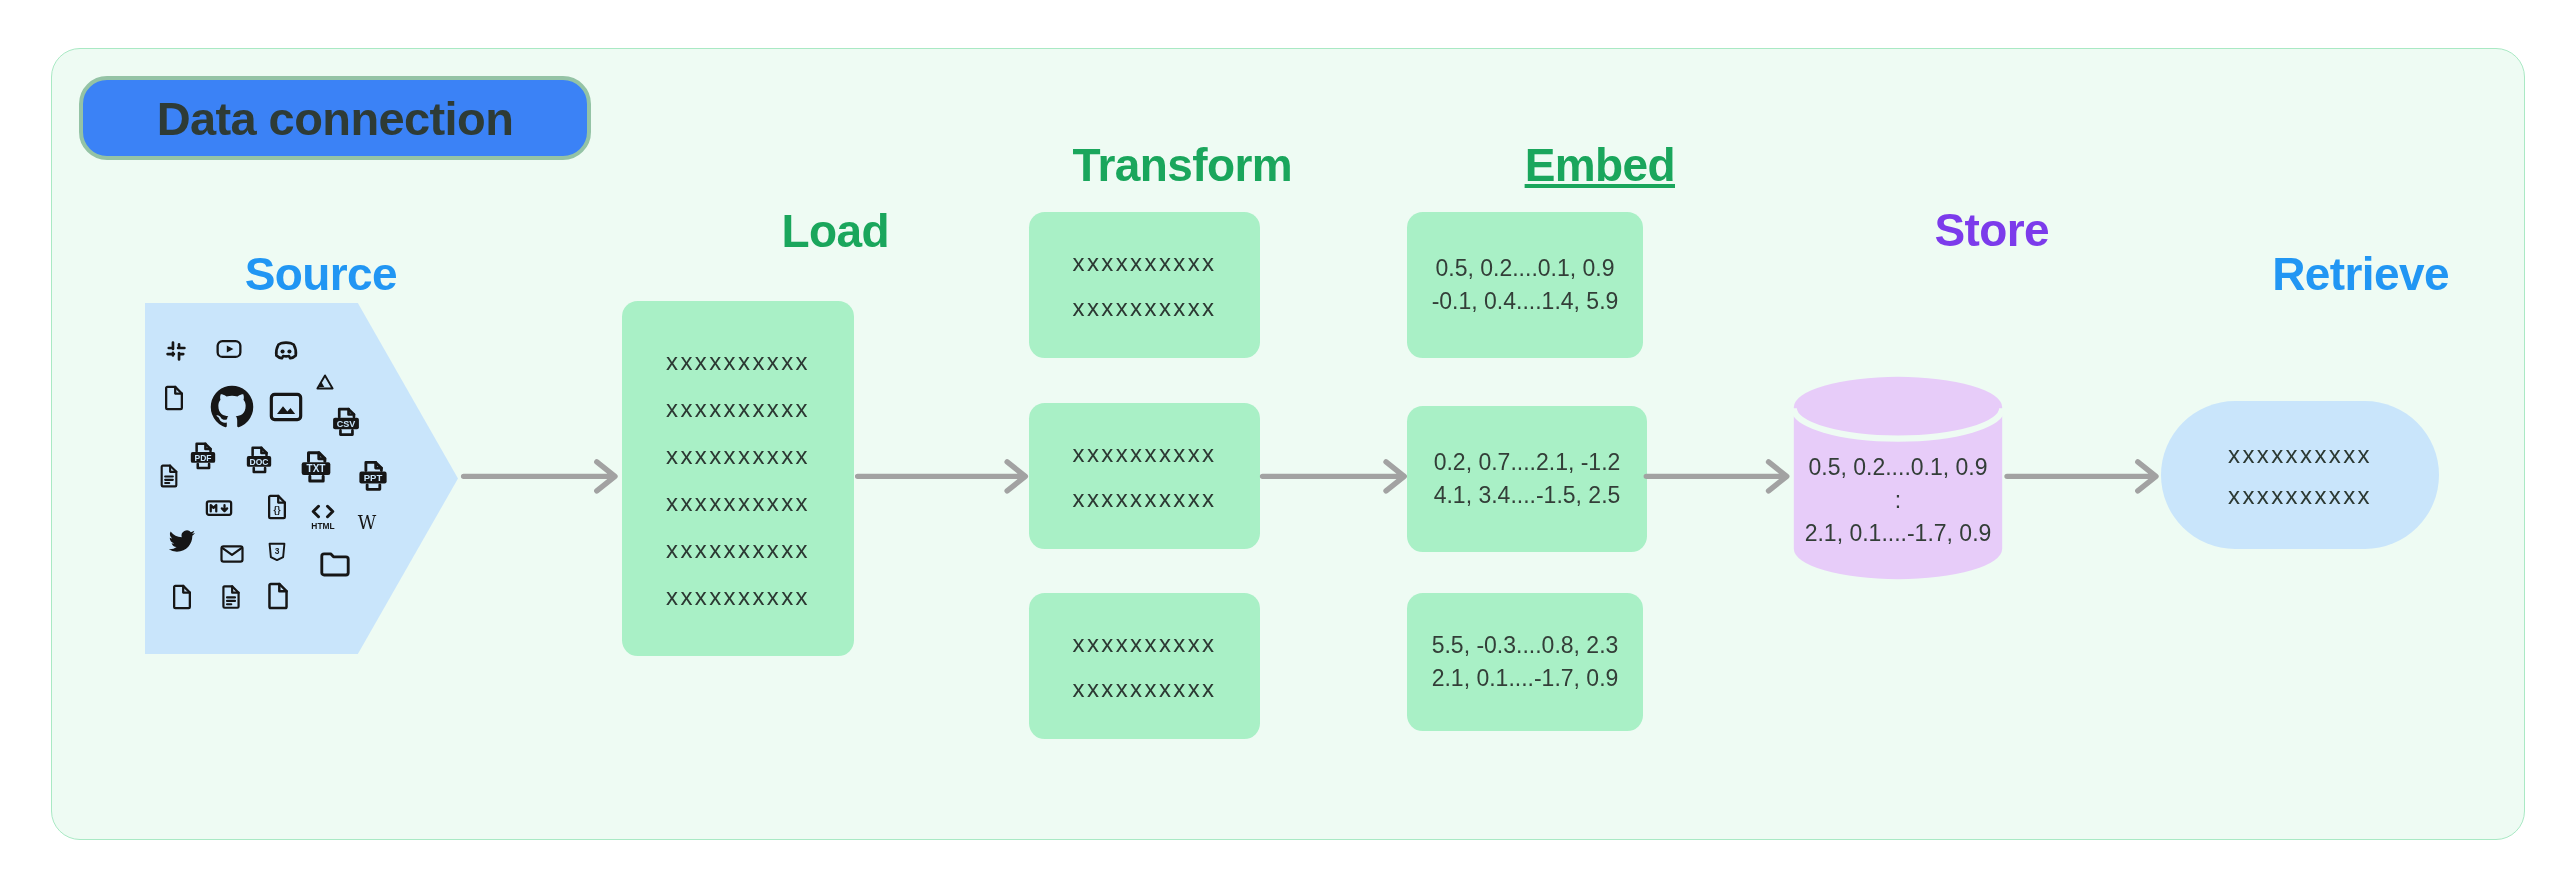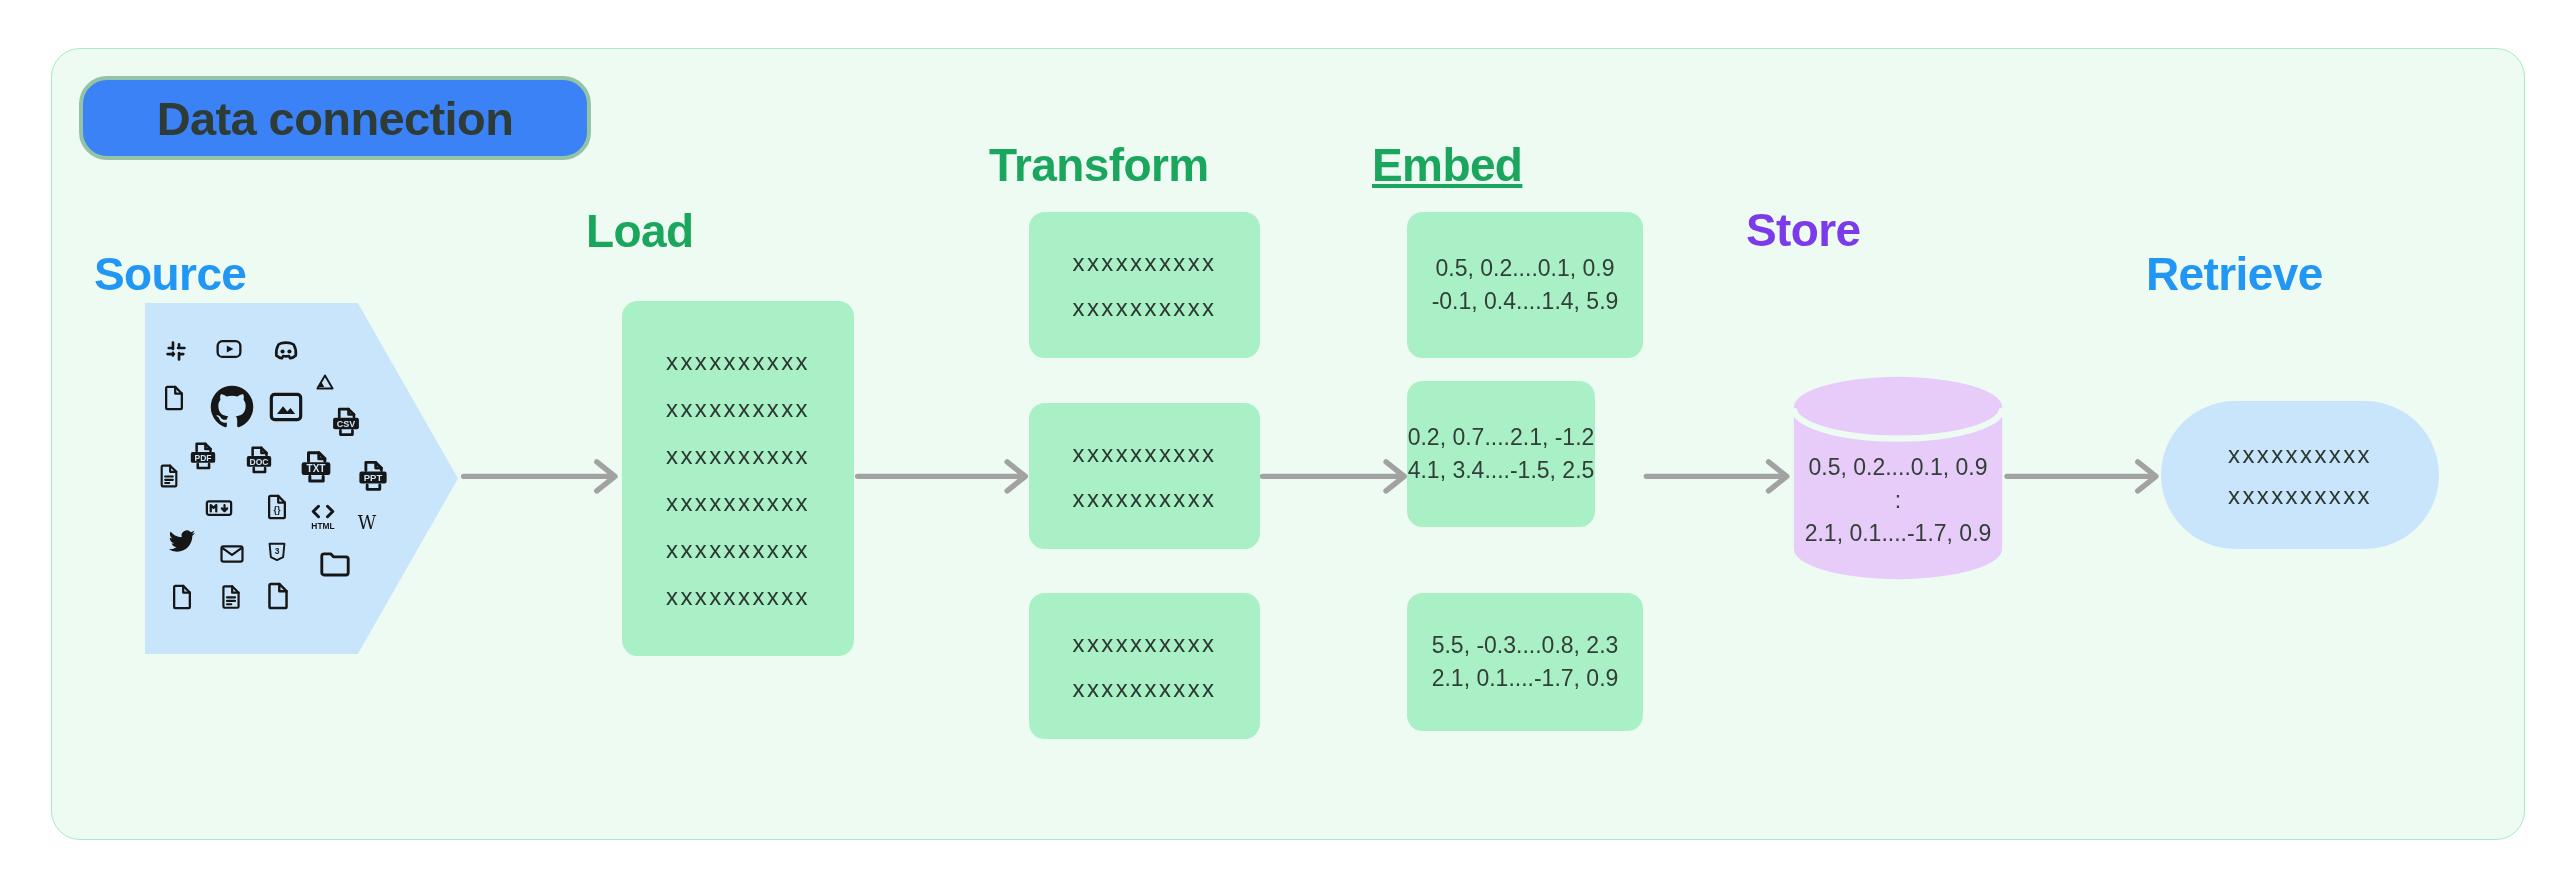--- a/index.html
+++ b/index.html
@@ -7,21 +7,21 @@
   #canvas{position:relative;width:2576px;height:891px;overflow:hidden;}
 
   .panel{position:absolute;left:51px;top:48px;width:2474px;height:792px;
          background:#EEFBF3;border:1.8px solid #A9E9C4;border-radius:29px;box-sizing:border-box;}
 
   .badge{position:absolute;left:79px;top:76px;width:512px;height:84px;
          background:#3b82f6;border:4.2px solid #94C3A5;border-radius:28px;box-sizing:border-box;
          display:flex;align-items:center;justify-content:center;
          font-size:47px;font-weight:bold;color:#2E3B36;letter-spacing:-0.6px;}
 
-  .hdr{position:absolute;width:303px;text-align:left;font-weight:bold;
+  .hdr{position:absolute;width:303px;text-align:right;font-weight:bold;
        font-size:46px;letter-spacing:-0.6px;line-height:50px;}
   .hdr.blue{color:#2196F3;margin-top:44px;}
   .hdr.green{color:#1AA65C;}
   .hdr.purple{color:#7C3BEB;}
   #hdr-source{left:94px;top:205px;}
   #hdr-load{left:586px;top:206px;}
   #hdr-transform{left:989px;top:140px;}
   #hdr-embed{left:1372px;top:140px;text-decoration:underline;}
   #hdr-store{left:1746px;top:205px;}
   #hdr-retrieve{left:2146px;top:205px;}
@@ -36,21 +36,21 @@
             display:flex;flex-direction:column;align-items:center;justify-content:center;}
   .xline{display:block;font-size:24px;font-weight:500;letter-spacing:2.4px;
          color:#2C3933;line-height:47px;text-align:center;}
   .tbox .xline{line-height:45px;}
   .numline{display:block;font-size:23px;color:#333E38;line-height:33px;text-align:center;letter-spacing:0;}
   #load-box{left:622px;top:301px;width:232px;height:355px;}
   #t-box1{left:1029px;top:212px;width:231px;height:146px;}
   #t-box2{left:1029px;top:403px;width:231px;height:146px;}
   #t-box3{left:1029px;top:593px;width:231px;height:146px;}
   #e-box1{left:1407px;top:212px;width:236px;height:146px;}
-  #e-box2{left:1407px;top:381px;width:188px;height:146px;}
+  #e-box2{left:1407px;top:406px;width:240px;height:146px;}
   #e-box3{left:1407px;top:593px;width:236px;height:138px;}
 
   .cylinder{position:absolute;left:1792px;top:372px;width:212px;height:212px;}
   .cylinder svg{position:absolute;left:0;top:0;}
   .cyl-lines{position:absolute;left:0;top:79px;width:100%;text-align:center;}
   .cyl-lines .numline{line-height:33px;}
 
   .pill{position:absolute;left:2161px;top:401px;width:278px;height:148px;
         background:#C9E5FB;border-radius:74px;
         display:flex;flex-direction:column;align-items:center;justify-content:center;}

